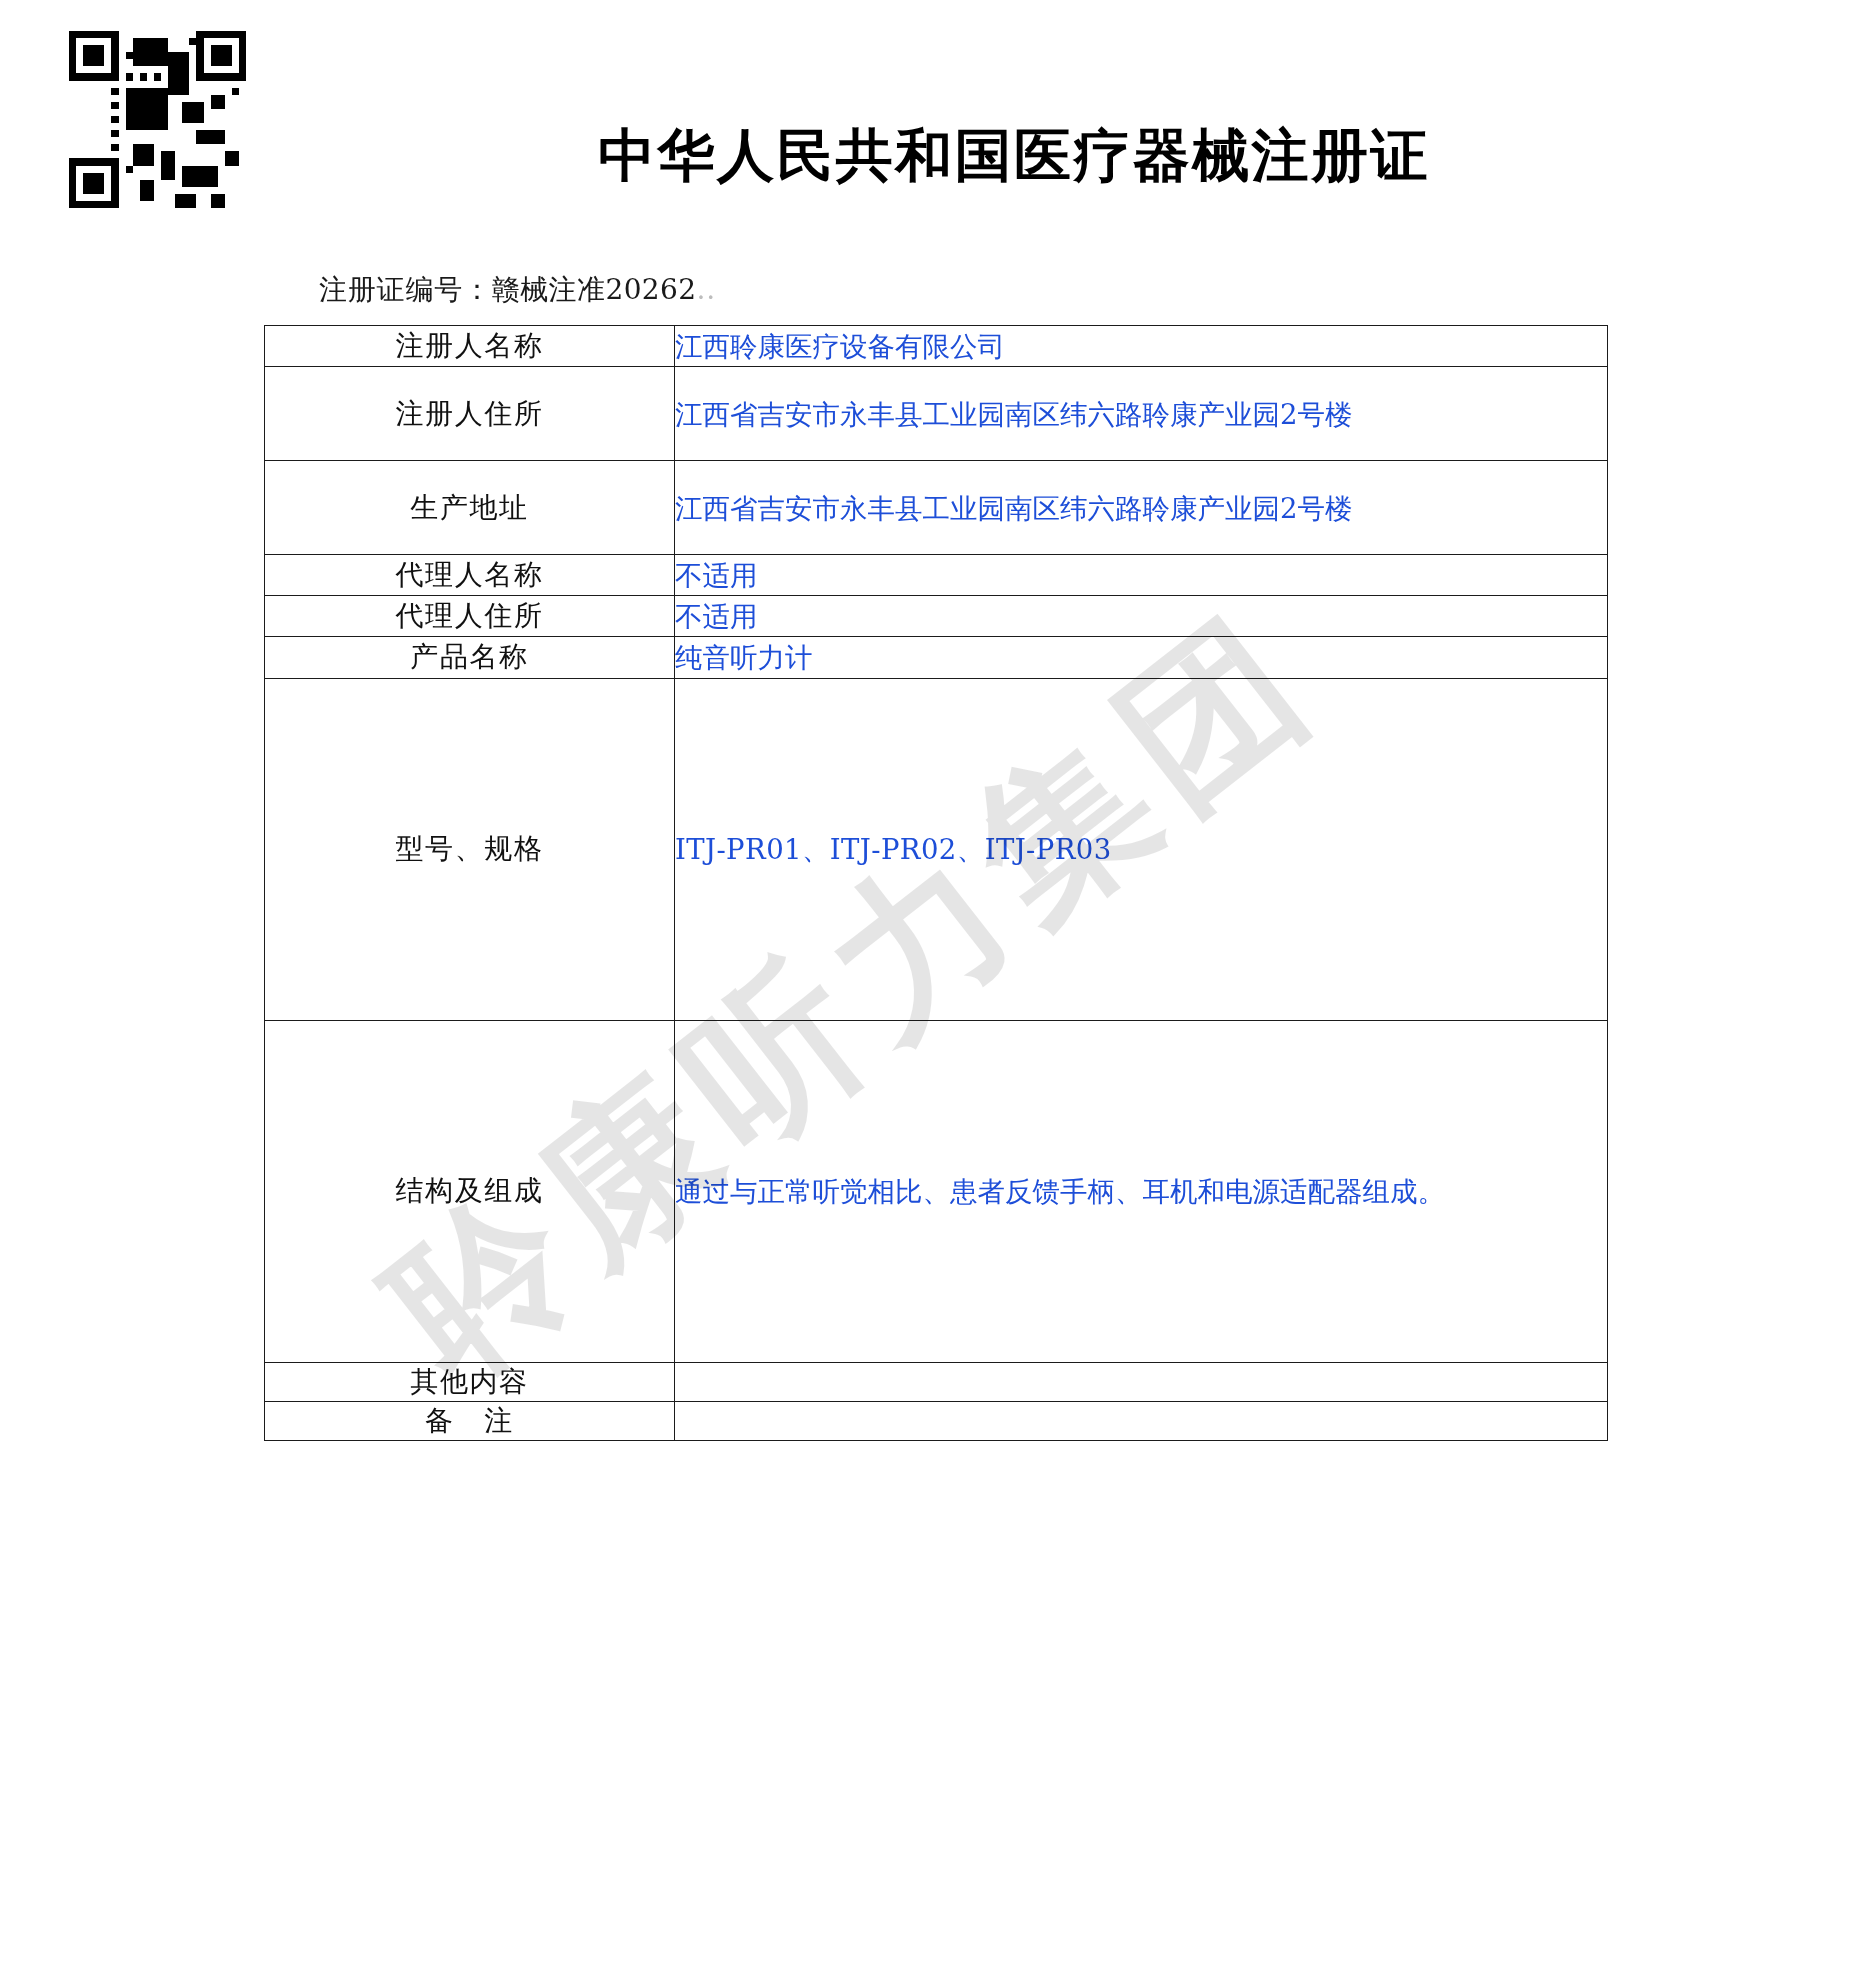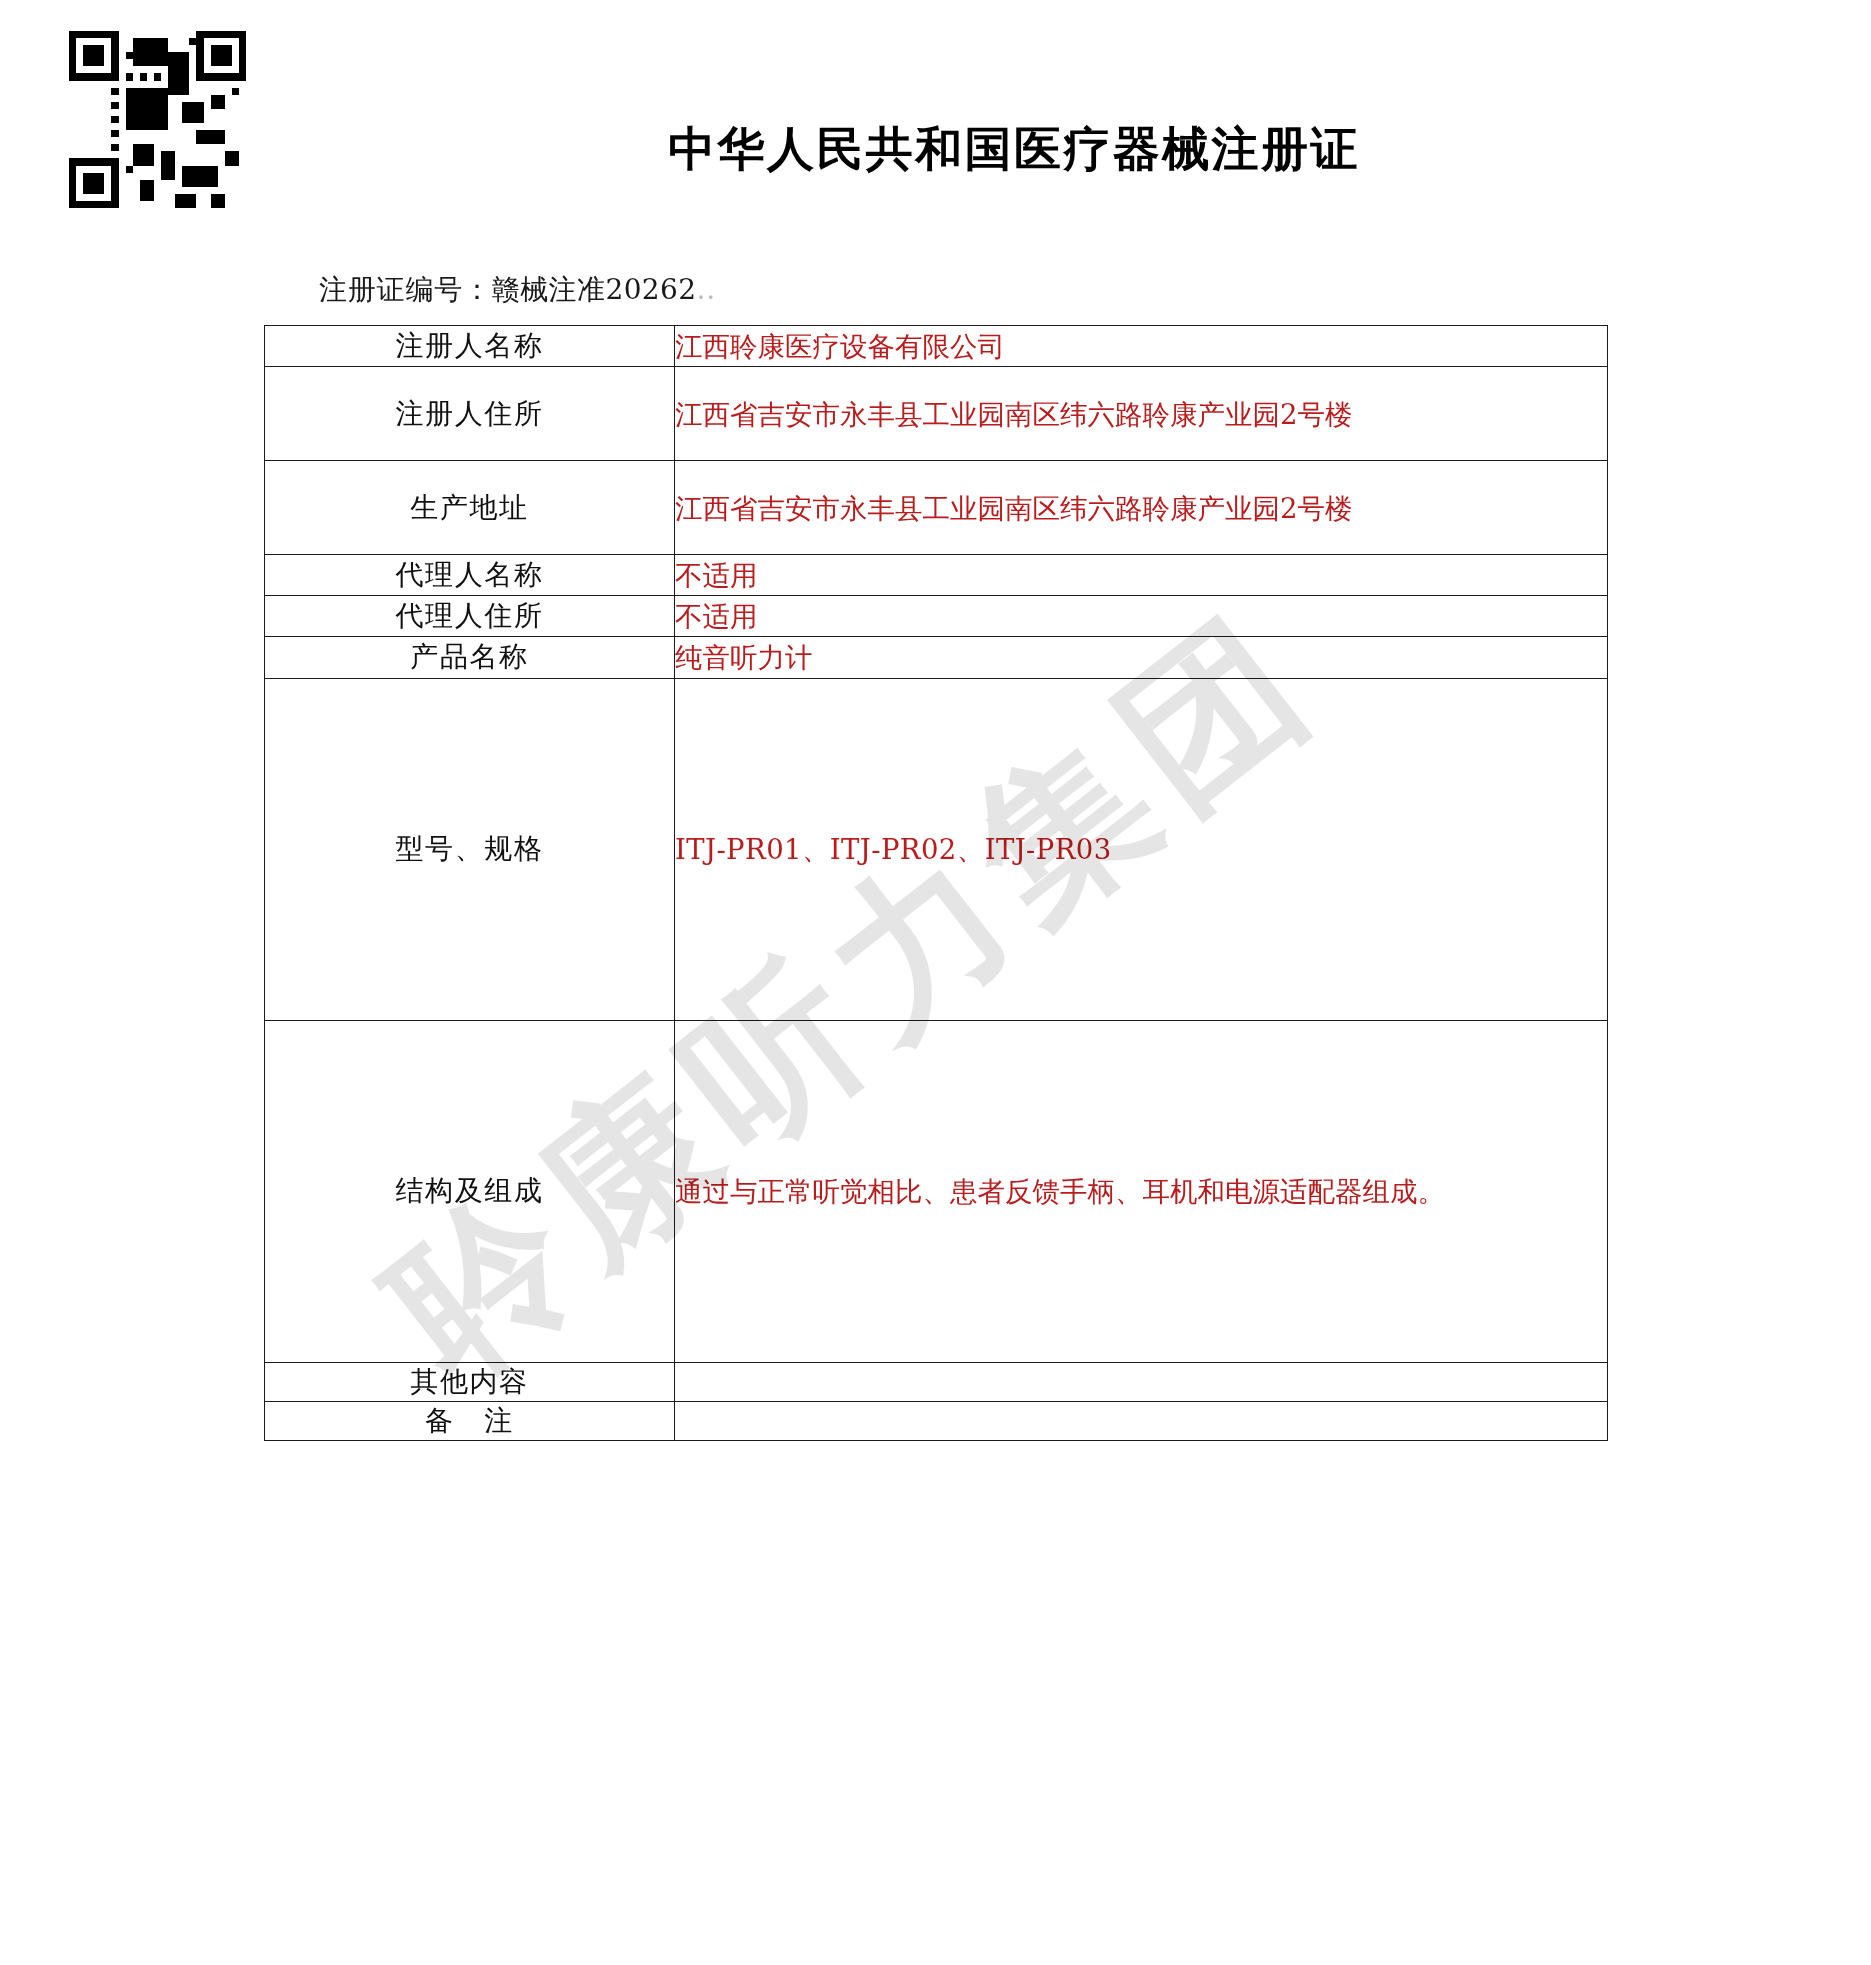--- a/index.html
+++ b/index.html
@@ -31,21 +31,21 @@
 
   
   .doc-title {
     position: absolute;
     left: 346px;
     top: 118px;
     width: 1336px;
     text-align: center;
     font-family: "DejaVu Sans", "Liberation Sans", sans-serif;
     font-weight: bold;
-    font-size: 47px;
+    font-size: 57px;
     letter-spacing: 2.4px;
     color: #000000;
     white-space: nowrap;
   }
 
   
   .reg-no-line {
     position: absolute;
     left: 283px;
     top: 271px;
@@ -84,21 +84,21 @@
     text-align: center;
     font-size: 28px;
     letter-spacing: 1.6px;
     color: #111;
     padding: 10.2px 3.9px;
   }
   td.value {
     text-align: left;
     font-size: 27.5px;
     line-height: 1.46;
-    color: #b91c1c;
+    color: #1d4ed8;
     padding: 11.8px 0 11.8px 19px;
     vertical-align: top;
   }
   td.value.mid { vertical-align: middle; }
   td.value.latin {
     font-family: "DejaVu Serif", "Liberation Serif", serif;
     letter-spacing: 0.4px;
   }
   .row-tall-1 { height: 94px; }
 

